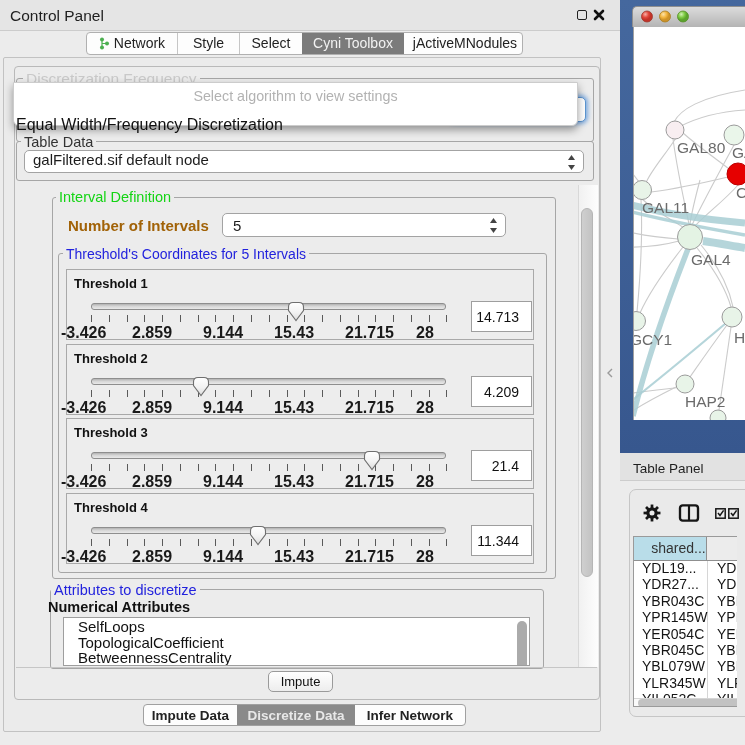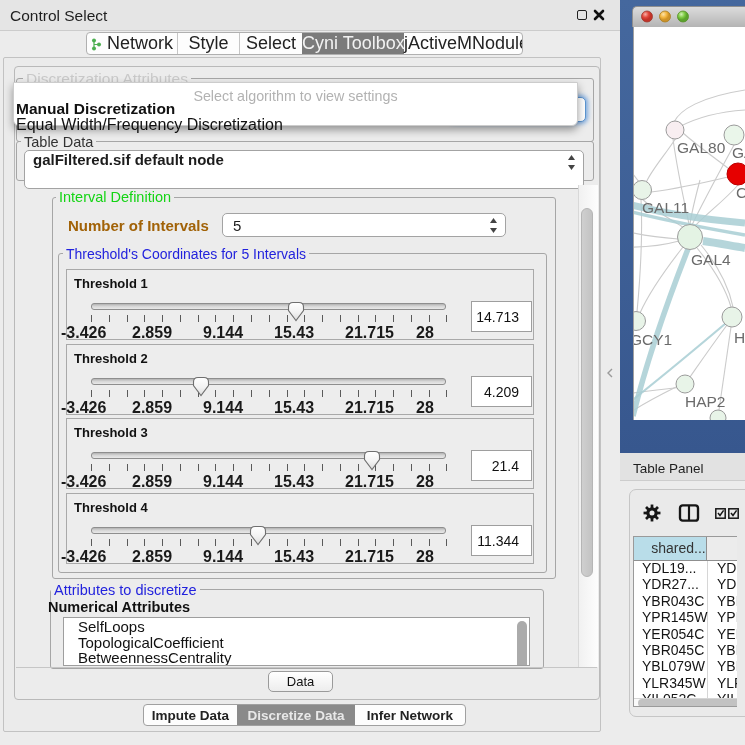--- a/index.html
+++ b/index.html
@@ -14,27 +14,27 @@
   .ttitle{position:absolute;left:7px;top:6px;font-weight:bold;font-size:13px;color:#111;white-space:nowrap;}
   .track{position:absolute;left:24px;top:33px;width:353px;height:5px;border:1px solid #8e8e8e;border-radius:3px;
          background:linear-gradient(#b2b2b2,#d6d6d6 45%,#e9e9e9);}
   .ticks{position:absolute;left:24px;top:45px;width:357px;height:7px;
          background:repeating-linear-gradient(to right,#5a5a5a 0px,#5a5a5a 1px,transparent 1px,transparent 17.775px);}
   .slab{position:absolute;top:54px;width:60px;font-size:16px;font-weight:bold;color:#1a1a1a;}
   .vbox{position:absolute;left:404px;top:31px;width:47px;height:29px;background:#fff;border:1px solid #9e9e9e;
         font-size:14px;color:#111;text-align:right;padding:0 12px 0 0;line-height:31px;}
   .thumb{position:absolute;top:31px;width:18px;height:21px;}
   .row{position:absolute;font-size:14px;color:#151515;white-space:nowrap;}
-  .seg{display:inline-block;height:21px;line-height:21px;font-size:18px;color:#222;text-align:center;vertical-align:top;}
+  .seg{display:inline-block;height:21px;line-height:21px;font-size:14px;color:#222;text-align:center;vertical-align:top;}
 </style>
 </head>
 <body>
 
 <div class="ab" style="left:0;top:0;width:620px;height:30px;background:#e5e5e5;border-bottom:1px solid #cccccc;"></div>
-<div class="ab" style="left:10px;top:7px;font-size:15.5px;color:#1f1f1f;">Control Select</div>
+<div class="ab" style="left:10px;top:7px;font-size:15.5px;color:#1f1f1f;">Control Panel</div>
 
 <div class="ab" style="left:577px;top:10px;width:8px;height:8px;border:1.6px solid #222;border-radius:2px;"></div>
 <svg class="ab" style="left:593px;top:9px" width="12" height="12" viewBox="0 0 12 12">
  <path d="M2 2 L10 10 M10 2 L2 10" stroke="#111" stroke-width="2.6" stroke-linecap="round"></path>
 </svg>
 
 <div class="ab" style="left:3px;top:57px;width:596px;height:673px;border:1px solid #c2c2c2;background:#ebebeb;border-radius:2px;"></div>
 
 <div class="ab" style="left:14px;top:66px;width:584px;height:632px;border:1px solid #b9b9b9;background:#ececec;border-radius:4px;"></div>
 
@@ -43,27 +43,27 @@
     <svg width="11" height="13" viewBox="0 0 11 13" style="vertical-align:-2px">
         <circle cx="3" cy="2.5" r="2" fill="#4caf50"></circle>
         <circle cx="3" cy="10.5" r="2" fill="#4caf50"></circle>
         <circle cx="8" cy="6.5" r="2" fill="#4caf50"></circle>
         <path d="M3 3 L3 10 M3 6.5 L8 6.5" stroke="#4caf50" stroke-width="1.2" fill="none"></path>
       </svg>
     Network</div><div class="seg" style="width:61px;border-left:1px solid #c6c6c6;">Style</div><div class="seg" style="width:62px;border-left:1px solid #c6c6c6;">Select</div><div class="seg" style="width:102px;background:#7b7b7b;color:#f2f2f2;">Cyni Toolbox</div><div class="seg" style="width:122px;">jActiveMNodules</div>
 </div>
 
 <div class="grp" style="left:16px;top:78px;width:576px;height:62px;"></div>
-<div class="gtitle" style="left:23px;top:70px;color:#c9c9c9;font-size:15.5px;">Discretization Attributes</div>
+<div class="gtitle" style="left:23px;top:70px;color:#c9c9c9;font-size:15.5px;">Discretization Frequency</div>
 
 <div class="ab" style="left:450px;top:97px;width:136px;height:25px;background:#fff;border:1px solid #5b94cf;border-radius:5px;box-shadow:0 0 4px 2px rgba(90,150,220,.75);box-sizing:border-box;"></div>
 
 <div class="grp" style="left:16px;top:141px;width:576px;height:38px;"></div>
 <div class="gtitle" style="left:21px;top:134px;color:#333;">Table Data</div>
-<div class="combo" style="left:24px;top:150px;width:560px;height:39px;line-height:23px;box-sizing:border-box;font-weight:bold;">
+<div class="combo" style="left:24px;top:150px;width:560px;height:23px;line-height:23px;box-sizing:border-box;">
   <span style="padding-left:8px;position:relative;top:-3px;display:inline-block;">galFiltered.sif default node</span>
   <svg style="position:absolute;right:7px;top:4px;" width="9" height="15" viewBox="0 0 9 15">
       <path d="M4.5 0 L8 5 L1 5 Z" fill="#444"></path>
       <path d="M4.5 15 L8 10 L1 10 Z" fill="#444"></path>
     </svg>
 </div>
 
 <div class="ab" style="left:16px;top:185px;width:561px;height:482px;overflow:hidden;">
 </div>
 
@@ -176,29 +176,28 @@
 <div class="ab" style="left:48px;top:599px;font-size:14.5px;font-weight:bold;color:#111;">Numerical Attributes</div>
 <div class="ab" style="left:63px;top:617px;width:467px;height:49px;background:#fff;border:1px solid #9e9e9e;box-sizing:border-box;overflow:hidden;">
   <div style="position:absolute;left:14px;top:1px;font-size:15px;color:#111;line-height:15.6px;">SelfLoops<br>TopologicalCoefficient<br>BetweennessCentrality<br>ClosenessCentrality</div>
   <div style="position:absolute;right:2px;top:3px;width:10px;height:60px;background:#ababab;border-radius:5px;"></div>
 </div>
 
 <div class="ab" style="left:578px;top:185px;width:19px;height:482px;background:linear-gradient(to right,#f1f1f1,#fdfdfd);border-left:1px solid #d8d8d8;"></div>
 <div class="ab" style="left:581px;top:208px;width:12px;height:369px;background:linear-gradient(to right,#cfcfcf,#c3c3c3);border:1px solid #b5b5b5;border-radius:7px;box-sizing:border-box;"></div>
 
 <div class="ab" style="left:16px;top:667px;width:581px;height:1px;background:#c6c6c6;"></div>
-<div class="ab" style="left:268px;top:671px;width:65px;height:21px;background:linear-gradient(#ffffff,#ededed);border:1px solid #9a9a9a;border-radius:5px;box-sizing:border-box;font-size:13px;color:#111;text-align:center;line-height:19px;">Data</div>
+<div class="ab" style="left:268px;top:671px;width:65px;height:21px;background:linear-gradient(#ffffff,#ededed);border:1px solid #9a9a9a;border-radius:5px;box-sizing:border-box;font-size:13px;color:#111;text-align:center;line-height:19px;">Impute</div>
 
 <div class="ab" style="left:143px;top:704px;width:323px;height:22px;background:#fdfdfd;border:1px solid #a0a0a0;border-radius:4px;box-sizing:border-box;white-space:nowrap;overflow:hidden;">
   <div class="seg" style="width:93px;font-size:13.5px;font-weight:bold;">Impute Data</div><div class="seg" style="width:118px;font-size:13.5px;background:#8a8a8a;color:#e8e8e8;font-weight:bold;">Discretize Data</div><div class="seg" style="width:110px;font-size:13.5px;font-weight:bold;">Infer Network</div>
 </div>
 
 <div class="ab" style="left:13px;top:82px;width:565px;height:44px;background:#fff;border:1px solid #cccccc;border-radius:0 0 6px 6px;box-shadow:0 4px 9px rgba(0,0,0,0.38);box-sizing:border-box;">
   <div style="position:absolute;left:0;top:5px;width:100%;text-align:center;font-size:14.3px;color:#b2b2b2;">Select algorithm to view settings</div>
-  <div style="position:absolute;left:2px;top:17px;font-size:15.5px;font-weight:bold;color:#111;">Manual Discretization</div>
   <div style="position:absolute;left:2px;top:33px;font-size:16px;color:#111;">Equal Width/Frequency Discretization</div>
 </div>
 
 <svg class="ab" style="left:606px;top:368px;" width="8" height="10" viewBox="0 0 8 10">
     <path d="M6 1 L2 5 L6 9" stroke="#9a9a9a" stroke-width="1.4" fill="none"></path>
   </svg>
 
 <div class="ab" style="left:620px;top:0;width:125px;height:453px;background:linear-gradient(#45689e,#37578e);"></div>
 
 <div class="ab" style="left:632px;top:6px;width:113px;height:21px;background:linear-gradient(#dcdcdc,#b4b4b4);border-top-left-radius:5px;border-left:1px solid #8f8f8f;border-top:1px solid #8f8f8f;box-sizing:border-box;"></div>

